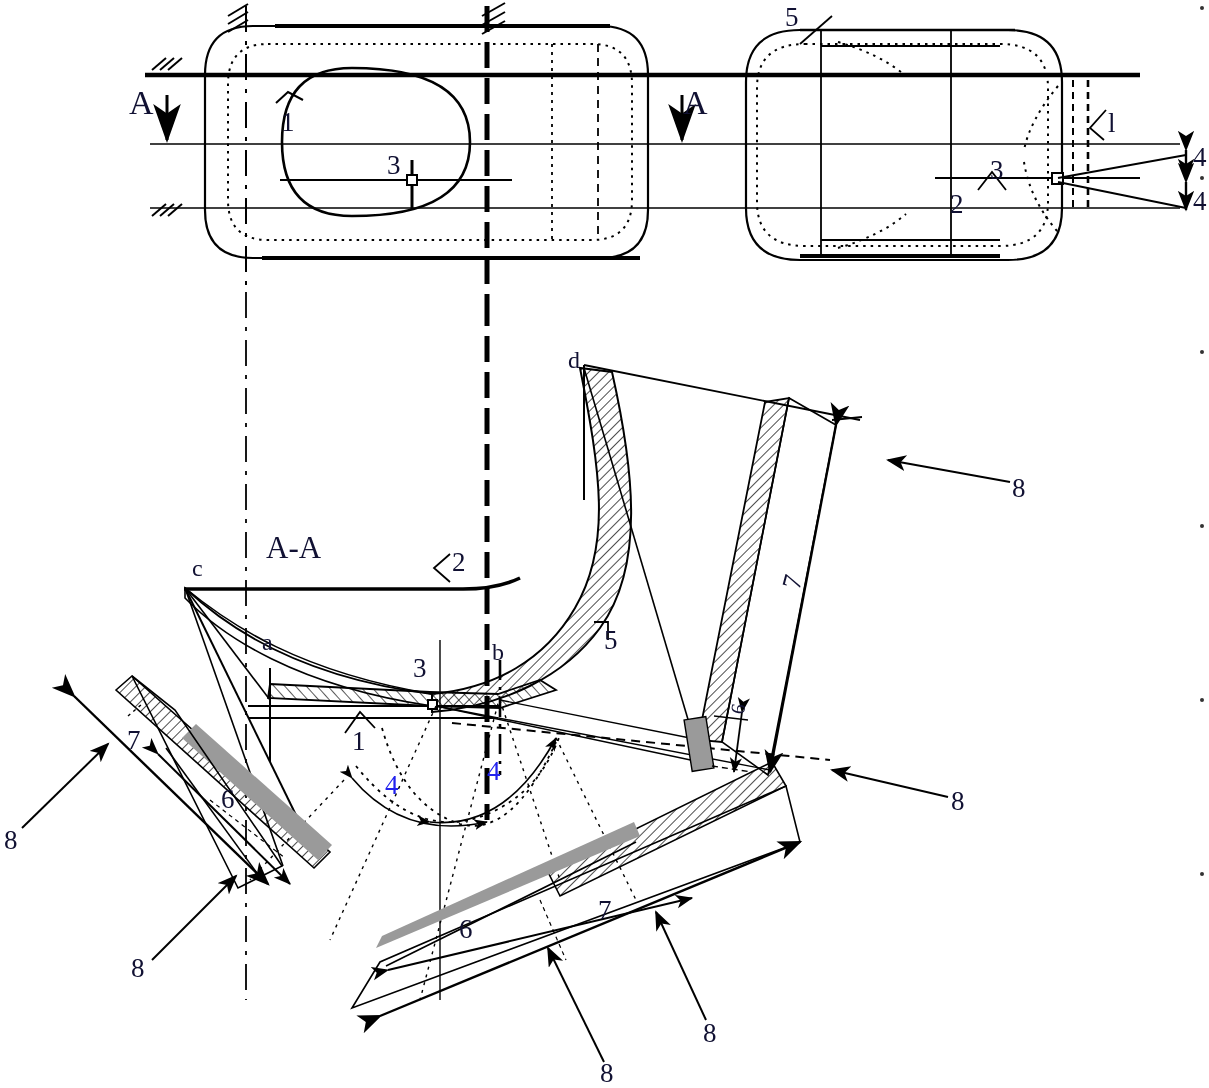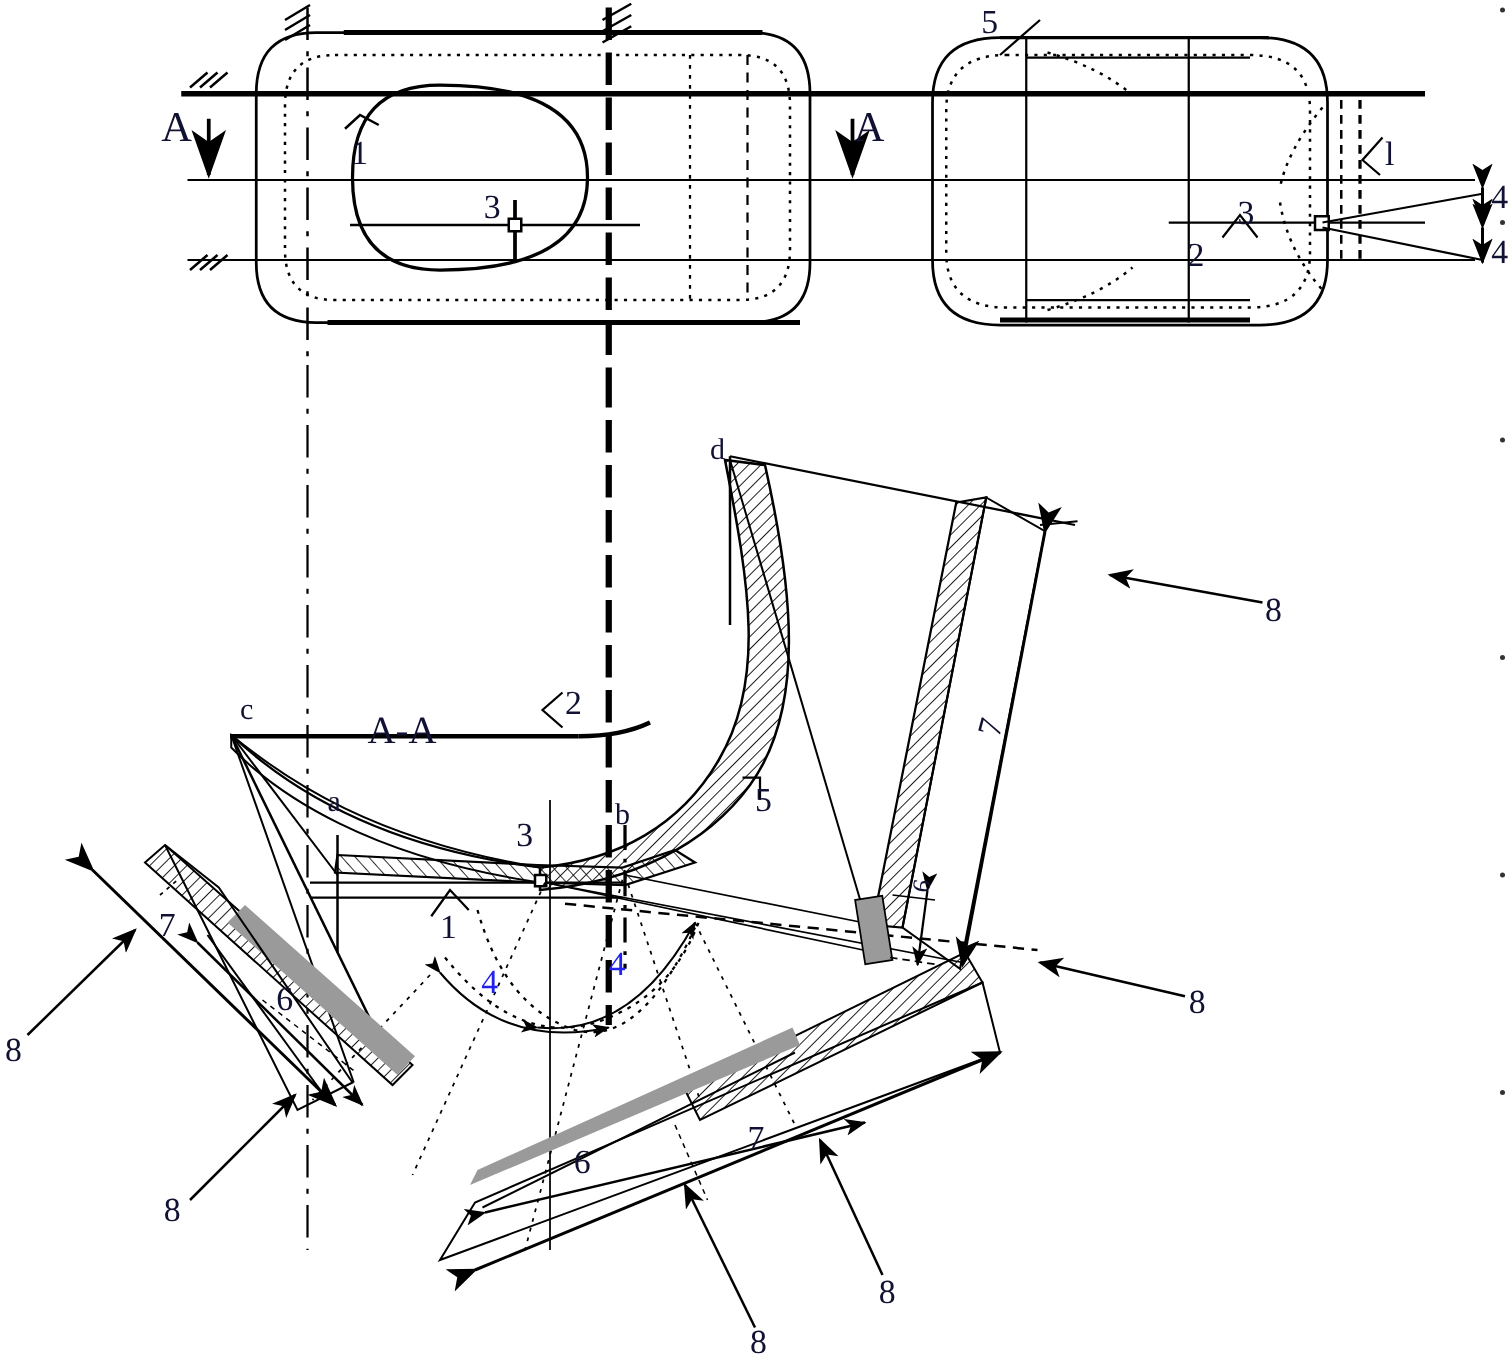--- a/index.html
+++ b/index.html
@@ -226,21 +226,21 @@
 
 <div class="lbl lbl-num" style="left:281px;top:109px;">1</div>
 <div class="lbl lbl-num" style="left:387px;top:152px;">3</div>
 <div class="lbl lbl-num" style="left:785px;top:4px;">5</div>
 <div class="lbl lbl-num" style="left:1108px;top:110px;">l</div>
 <div class="lbl lbl-num" style="left:990px;top:157px;">3</div>
 <div class="lbl lbl-num" style="left:950px;top:191px;">2</div>
 <div class="lbl lbl-num" style="left:1193px;top:144px;">4</div>
 <div class="lbl lbl-num" style="left:1193px;top:188px;">4</div>
 
-<div class="lbl lbl-title" style="left:266px;top:568px;margin-left:28px;">A-A</div>
+<div class="lbl lbl-title" style="left:266px;top:532px;">A-A</div>
 
 <div class="lbl lbl-letter" style="left:192px;top:556px;">c</div>
 <div class="lbl lbl-letter" style="left:262px;top:630px;">a</div>
 <div class="lbl lbl-letter" style="left:492px;top:640px;">b</div>
 <div class="lbl lbl-letter" style="left:568px;top:348px;">d</div>
 
 <div class="lbl lbl-num" style="left:452px;top:549px;">2</div>
 <div class="lbl lbl-num" style="left:604px;top:627px;">5</div>
 <div class="lbl lbl-num" style="left:413px;top:655px;">3</div>
 <div class="lbl lbl-num" style="left:352px;top:728px;">1</div>

